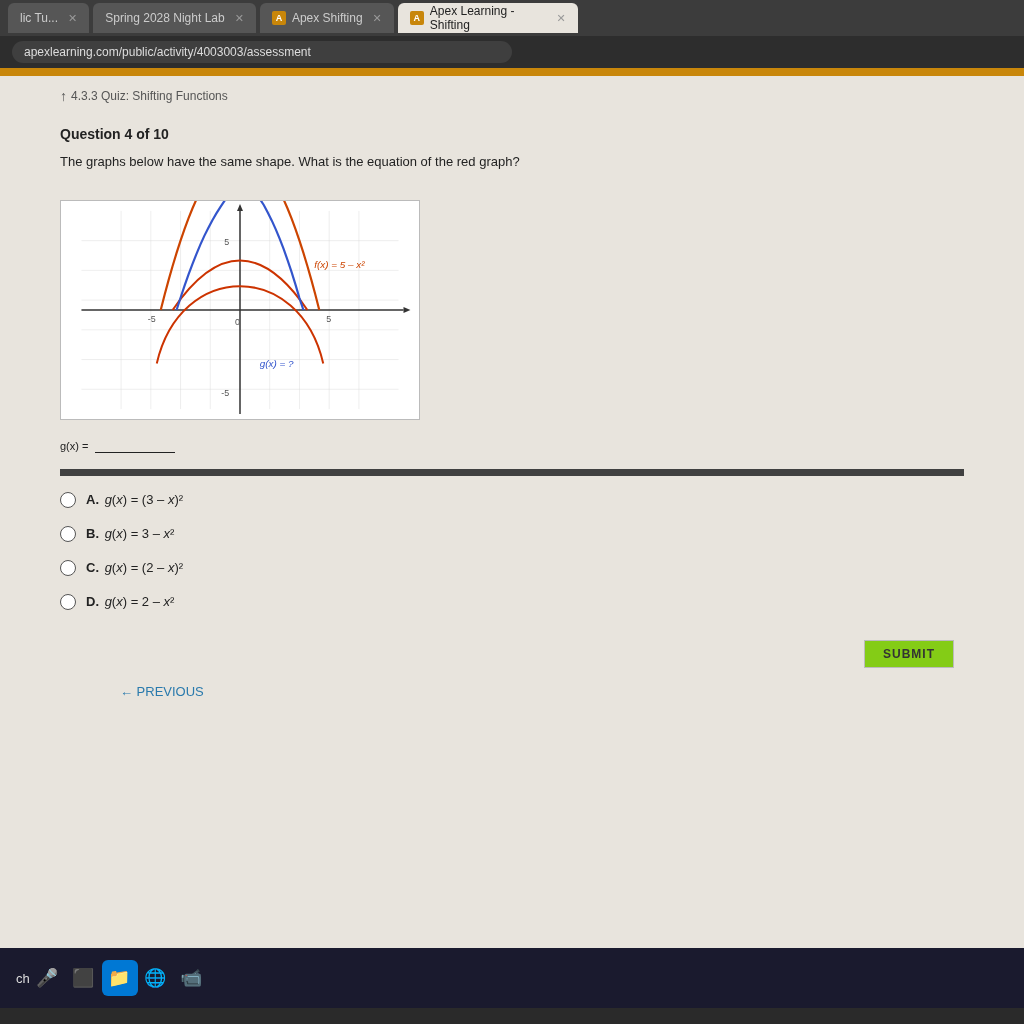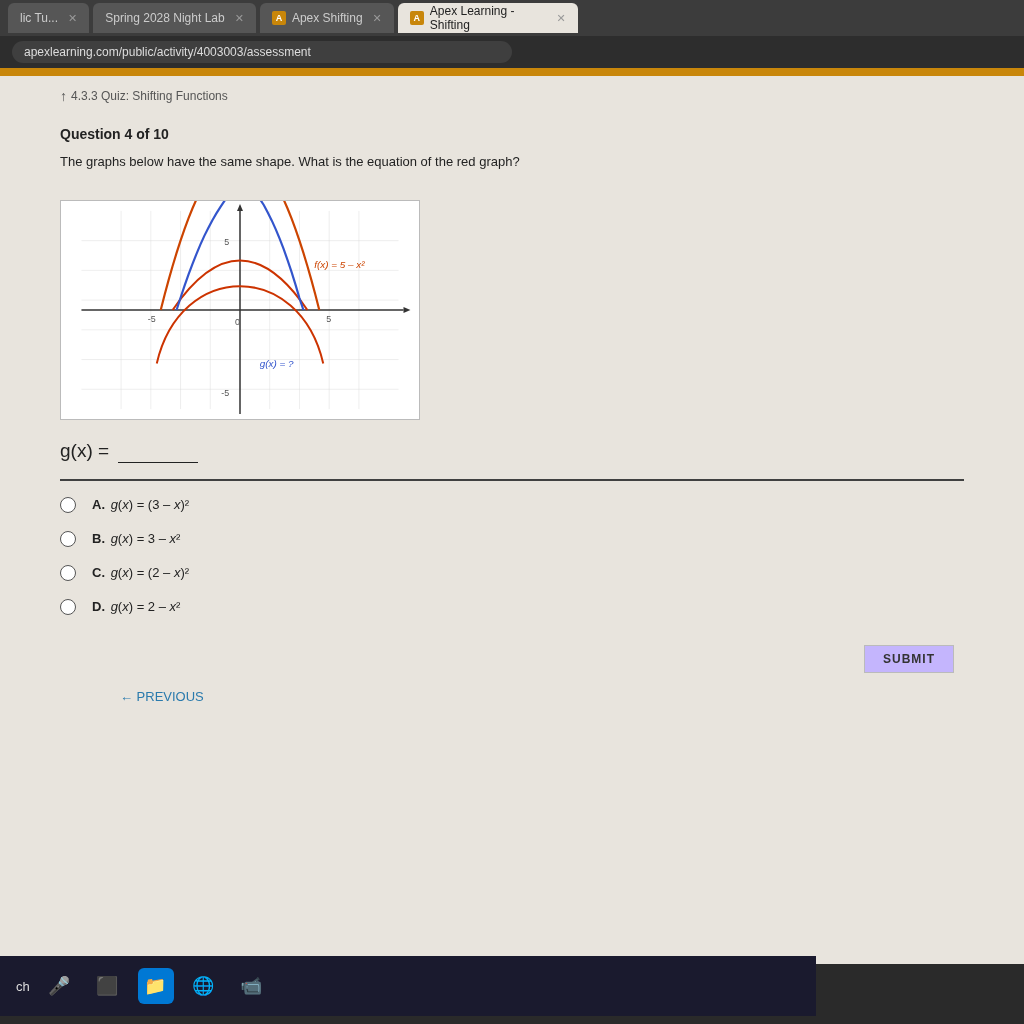--- a/index.html
+++ b/index.html
@@ -131,44 +131,44 @@
       border: 1px solid #bbb;
       width: 360px;
       height: 220px;
       margin-bottom: 20px;
       position: relative;
       overflow: hidden;
     }
 
     
     .answer-fill {
-      font-size: 19px;
+      font-size: 11px;
       color: #222;
       margin-bottom: 16px;
-      border-bottom: 2px solid #404040;
+      border-bottom: 7px solid #404040;
       padding-bottom: 16px;
     }
     .answer-fill-line {
       display: inline-block;
       width: 80px;
       border-bottom: 1px solid #222;
       margin-left: 4px;
     }
 
     
     .answer-choices {
       display: flex;
       flex-direction: column;
       gap: 18px;
       margin-top: 10px;
     }
     .answer-option {
       display: flex;
       align-items: center;
-      gap: 16px;
+      gap: 10px;
       font-size: 13px;
       color: #222;
       cursor: pointer;
       text-align: center;
     }
     .radio-circle {
       width: 16px;
       height: 16px;
       border-radius: 50%;
       border: 1.5px solid #555;
@@ -182,21 +182,21 @@
     }
 
     
     .submit-area {
       display: flex;
       justify-content: flex-end;
       margin-top: 30px;
       padding-right: 10px;
     }
     .submit-btn {
-      background: #c4b5fd;
+      background: #84cc16;
       border: 1px solid #bbb;
       padding: 6px 18px;
       font-size: 12px;
       color: #333;
       cursor: pointer;
       letter-spacing: 1px;
       text-transform: uppercase;
       font-weight: bold;
     }
 
@@ -214,29 +214,29 @@
       text-decoration: none;
       display: flex;
       align-items: center;
       gap: 4px;
       font-weight: 500;
     }
 
     
     .taskbar {
       position: fixed;
-      bottom: 8px;
+      bottom: 16px;
       left: 0;
-      width: 816px;
+      width: 1024px;
       height: 60px;
       background: #1a1a2e;
       display: flex;
       align-items: center;
       padding: 0 16px;
-      gap: 12px;
+      gap: 0;
     }
     .taskbar-text {
       color: #ddd;
       font-size: 13px;
     }
     .taskbar-icon {
       width: 36px;
       height: 36px;
       border-radius: 6px;
       display: flex;

